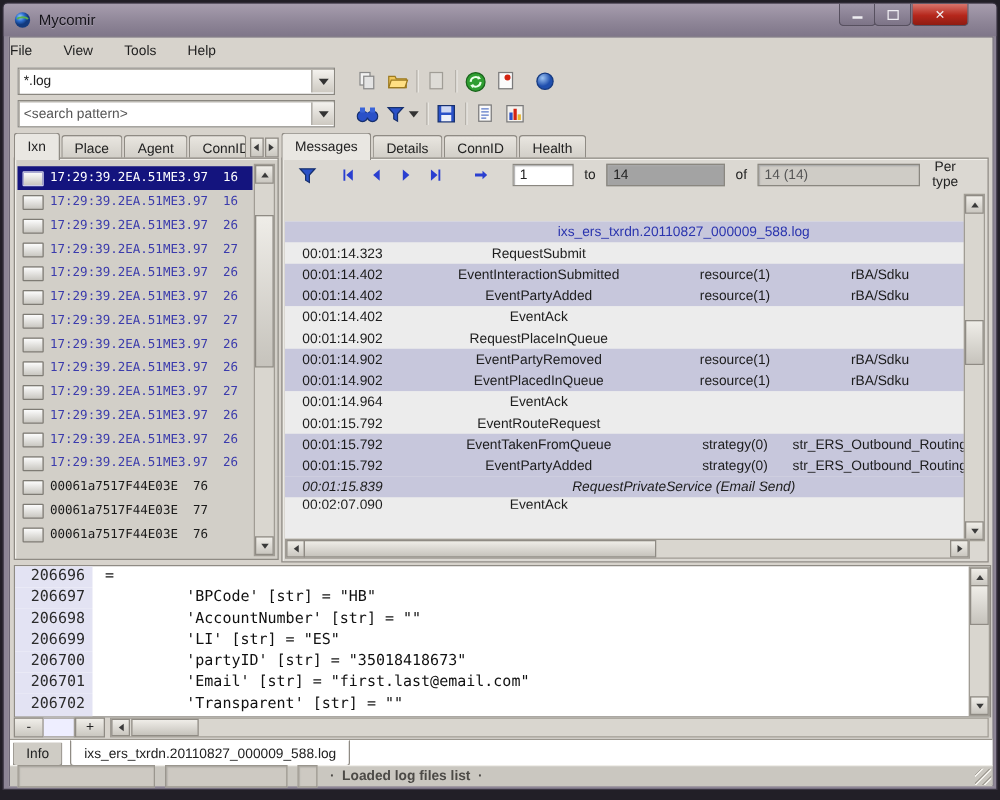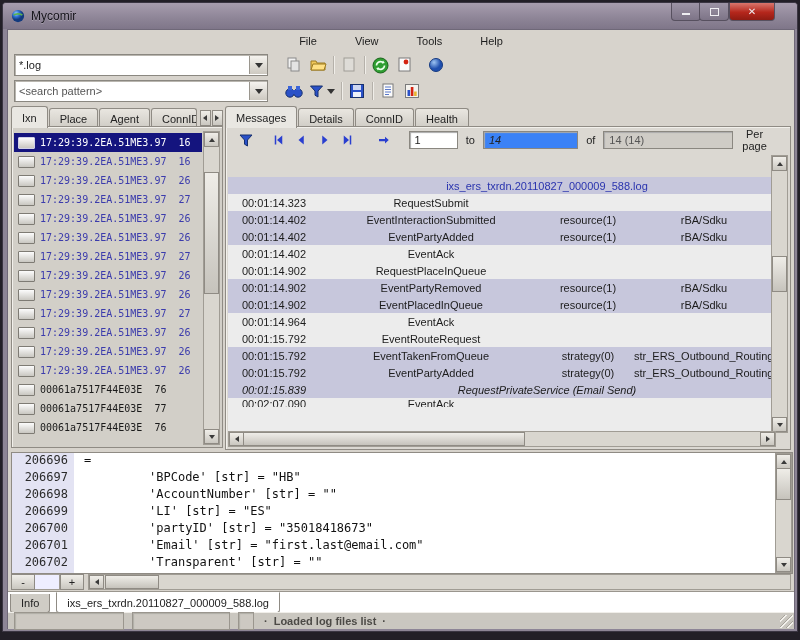--- a/index.html
+++ b/index.html
@@ -9,21 +9,21 @@
   
   #window{position:absolute;left:2px;top:2px;width:794px;height:628px;background:#8d8596;border:1px solid #3a3542;border-radius:4px 4px 0 0;}
   #titlebar{position:absolute;left:0;top:0;right:0;height:26px;background:linear-gradient(#a79dae,#8d8496 60%,#7f7689);border-radius:3px 3px 0 0;display:flex;align-items:center;}
   #title-text{font-size:12px;color:#15131a;margin-left:6px;text-shadow:0 1px 0 rgba(255,255,255,.25);}
   .capbtn{height:17px;border:1px solid #57505f;border-top:none;border-radius:0 0 4px 4px;display:flex;align-items:center;justify-content:center;font-size:10px;color:#efeef2;}
   #btn-min{position:absolute;right:96px;top:0;width:28px;background:linear-gradient(#9d94a6,#7d7487);}
   #btn-max{position:absolute;right:68px;top:0;width:28px;background:linear-gradient(#9d94a6,#7d7487);}
   #btn-close{position:absolute;right:22px;top:0;width:44px;background:linear-gradient(#d9766d,#b5271c 55%,#8f1b12);}
   #client{position:absolute;left:4px;top:26px;width:786px;height:598px;background:#d7d3cc;border:1px solid #6f6878;}
   
-  #menubar{position:absolute;left:0;top:0;right:0;height:21px;display:flex;align-items:center;gap:38px;font-size:11px;color:#1d1d1d;justify-content:center;}
+  #menubar{position:absolute;left:0;top:0;right:0;height:21px;display:flex;align-items:center;gap:25px;font-size:11px;color:#1d1d1d;}
   .toolrow{position:absolute;left:0;right:0;height:26px;display:flex;align-items:center;}
   .combo{width:252px;height:20px;margin-left:6px;background:#fff;border:1px solid #8a8780;box-shadow:inset 1px 1px 0 #b9b6af;display:flex;align-items:center;position:relative;}
   .combo .val{font-size:11px;color:#222;padding-left:4px;flex:1;}
   .combo .drop{width:17px;height:18px;background:linear-gradient(#f4f2ee,#cdc9c1);border-left:1px solid #9a968e;display:flex;align-items:center;justify-content:center;}
   .tri-dn{width:0;height:0;border-left:4px solid transparent;border-right:4px solid transparent;border-top:5px solid #333;}
   .tbtn{width:24px;height:22px;display:flex;align-items:center;justify-content:center;}
   .tsep{width:1px;height:18px;background:#b5b1aa;margin:0 3px;box-shadow:1px 0 0 #f0eee9;}
   
   .tab{height:19px;padding:0 10px;font-size:11px;color:#222;background:linear-gradient(#e9e6e0,#cfccc5);border:1px solid #8f8b84;border-bottom:none;border-radius:3px 3px 0 0;display:flex;align-items:center;margin-right:1px;}
   .tab.active{background:#e9e7e2;height:21px;position:relative;z-index:2;text-align:center;}
@@ -315,28 +315,28 @@
           <div class="tbtn">
                 <svg width="15" height="12" viewBox="0 0 16 16">
                   <path d="M2 6.5h8V3.5l5 4.5-5 4.5V9.5H2z" fill="#2a3fd0"></path>
                 </svg>
               </div>
           <div style="width:14px"></div>
           <div class="pfield" style="width:44px;background:#fff;">
                 <span>1</span>
               </div>
           <span class="plabel" style="margin:0 8px;">to</span>
-          <div class="pfield" style="width:92px;background:#3b82f6;font-style:italic;">
+          <div class="pfield" style="width:92px;background:#a3a3a3;">
                 <span>14</span>
               </div>
           <span class="plabel" style="margin:12px 8px;">of</span>
           <div class="pfield" style="width:128px;background:#cfccc6;color:#555;">
                 <span>14 (14)</span>
               </div>
-          <span class="plabel" style="margin-left:auto;margin-right:14px;">Per page</span>
+          <span class="plabel" style="margin-left:auto;margin-right:14px;">Per type</span>
         </div>
 
 
         <div class="abs" style="left:2px;top:50px;width:546px;height:254px;overflow:hidden;background:#ececec;">
           <div class="mrow lav grp">
                 <span class="c"></span>
                 <span class="c" style="grid-column:2/5;">ixs_ers_txrdn.20110827_000009_588.log</span>
               </div>
           <div class="mrow lit">
                 <span class="c">00:01:14.323</span>

